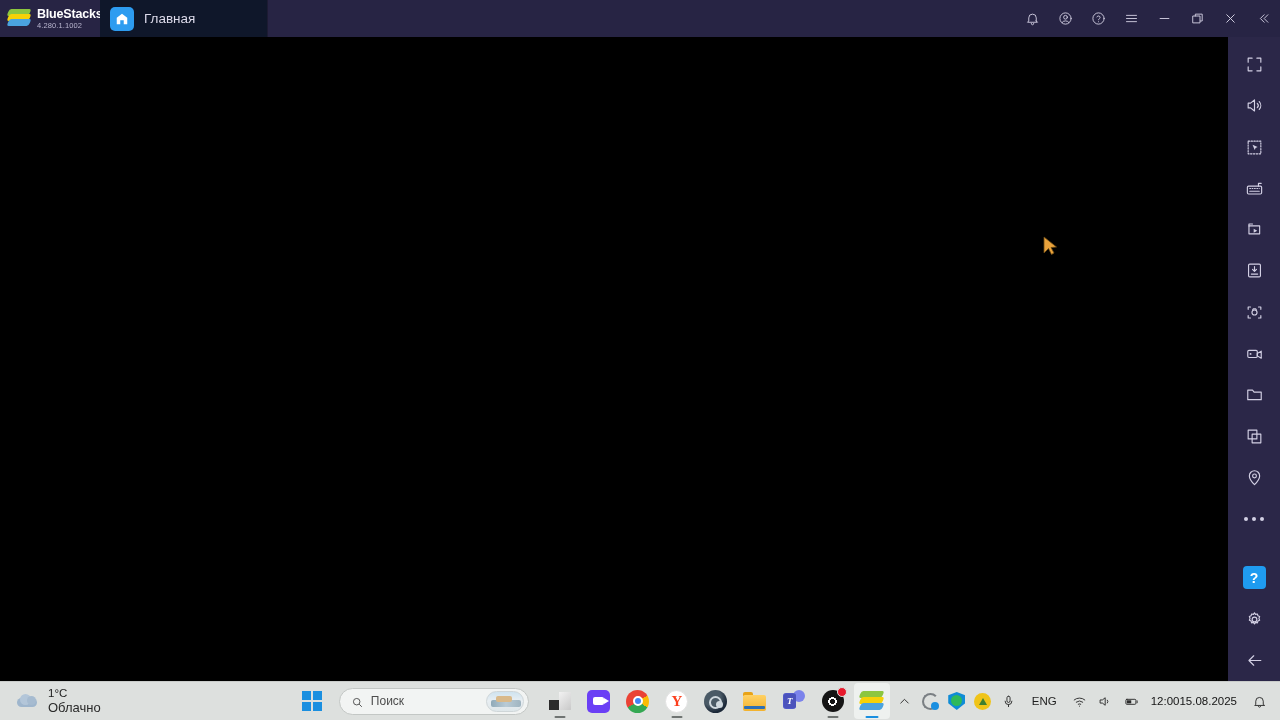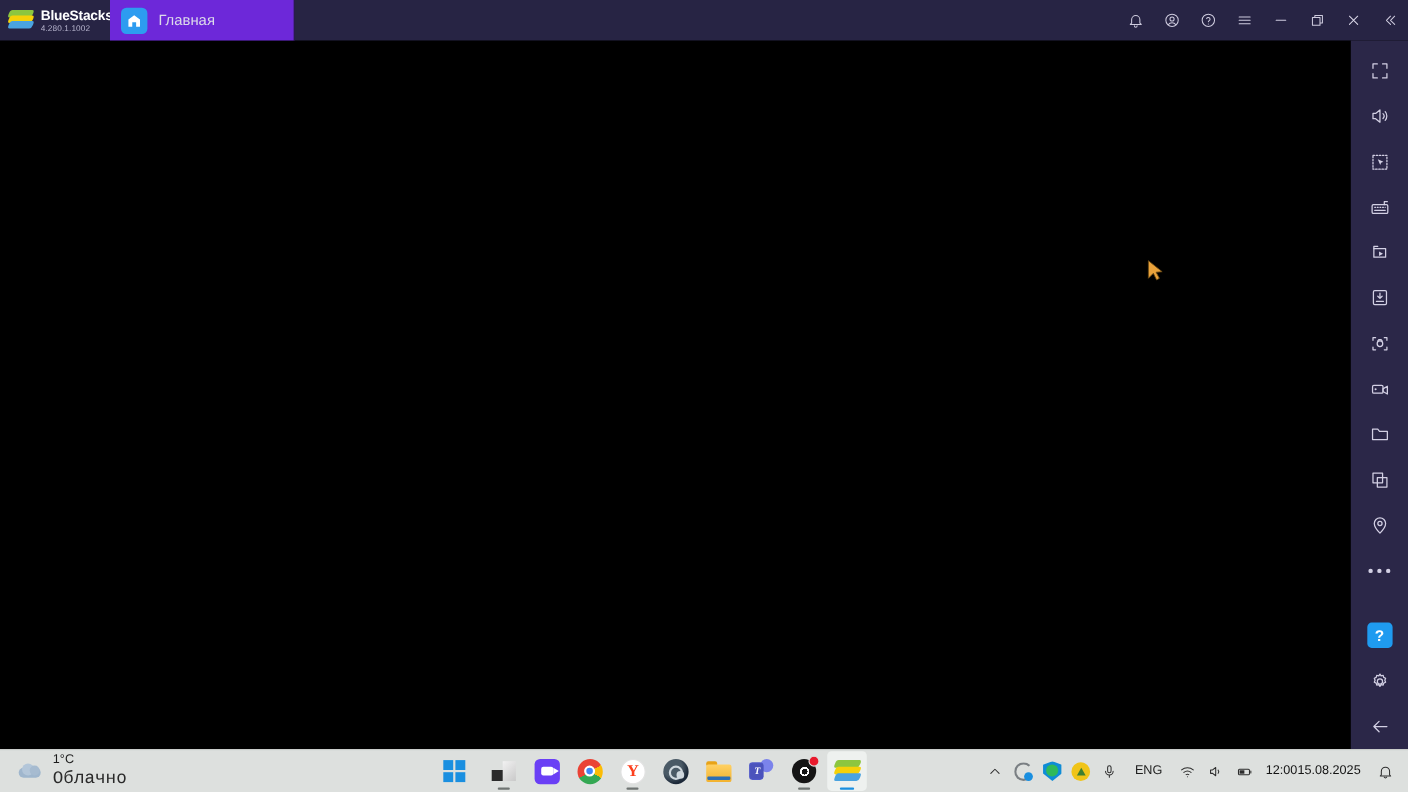--- a/index.html
+++ b/index.html
@@ -32,21 +32,21 @@
   .bs-name .n{ font-size:12.5px; font-weight:bold; color:#ffffff; letter-spacing:-.2px;}
   .bs-name .v{ font-size:7.5px; color:#b9b6cf; margin-top:2px; letter-spacing:.1px;}
 
   .tabs{ display:flex; align-items:stretch; flex:0 0 auto; }
   .tab{
     display:flex; align-items:center; gap:10px;
     padding:0 14px 0 10px; height:37px; min-width:170px;
     border-right:1px solid #1d1b33;
     cursor:pointer; position:relative;
   }
-  .tab.home{ background:#6d28d9; min-width:168px; }
+  .tab.home{ background:#0f172a; min-width:168px; }
   .tab.active{ background:#1b1932; min-width:166px; }
   .tab .tl{ font-size:13.5px; color:#dcdaea; white-space:nowrap; }
   .tab.active .tl{ color:#ffffff; }
   .ico-home{
     width:24px;height:24px;border-radius:5px;background:#2d9cf0;
     display:flex;align-items:center;justify-content:center;flex:0 0 auto;
   }
   .ico-home svg{ width:14px;height:14px;fill:#fff; }
   .ico-game{
     width:24px;height:24px;border-radius:3px;flex:0 0 auto;
@@ -110,21 +110,21 @@
   .tb-weather{
     display:flex;align-items:center;gap:8px;padding-left:14px;width:300px;
     cursor:pointer;
   }
   .cloud-ic{ width:26px;height:18px;position:relative; }
   .cloud-ic .c1{ position:absolute;left:3px;top:6px;width:20px;height:9px;border-radius:6px;background:#9fb6cd;}
   .cloud-ic .c2{ position:absolute;left:6px;top:2px;width:11px;height:11px;border-radius:50%;background:#b3c6d9;}
   .cloud-ic .c3{ position:absolute;left:13px;top:4px;width:9px;height:9px;border-radius:50%;background:#a6bbd0;}
   .wx{ display:flex;flex-direction:column;line-height:1.25; }
   .wx .t{ font-size:11.5px;color:#1c1c1c; }
-  .wx .d{ font-size:16px;color:#2a2a2a;font-family:Liberation Mono, monospace; }
+  .wx .d{ font-size:13px;color:#2a2a2a; }
 
   .tb-center{ flex:1 1 auto; display:flex; align-items:center; justify-content:center; gap:3px; }
   .winlogo{ width:20px;height:20px;display:grid;grid-template-columns:1fr 1fr;
             grid-template-rows:1fr 1fr;gap:2.2px;cursor:pointer;margin-right:14px;}
   .winlogo i{ background:#1a8fe0; display:block; }
   .searchbox{
     width:190px;height:27px;border-radius:14px;background:#f2f4f3;
     border:1px solid #c3c7c5; display:flex; align-items:center; gap:7px;
     padding:0 4px 0 11px; cursor:text; position:relative; margin-right:10px;
   }
@@ -450,20 +450,30 @@
 
     <div class="tb-center">
 
       <div class="winlogo">
         <i></i>
           <i></i>
           <i></i>
           <i></i>
       </div>
 
+      <div class="searchbox">
+        <span class="sic">
+          <svg viewBox="0 0 24 24">
+              <circle cx="10.5" cy="10.5" r="6"></circle>
+              <path d="M15 15l5 5"></path>
+            </svg>
+        </span>
+        <span class="ph">Поиск</span>
+        <span class="thumb"></span>
+      </div>
 
       <div class="tapp">
         <span class="ic-explorer-dark">
             <i class="b"></i>
             <i class="a"></i>
           </span>
         <span class="run"></span>
       </div>
 
       <div class="tapp">

